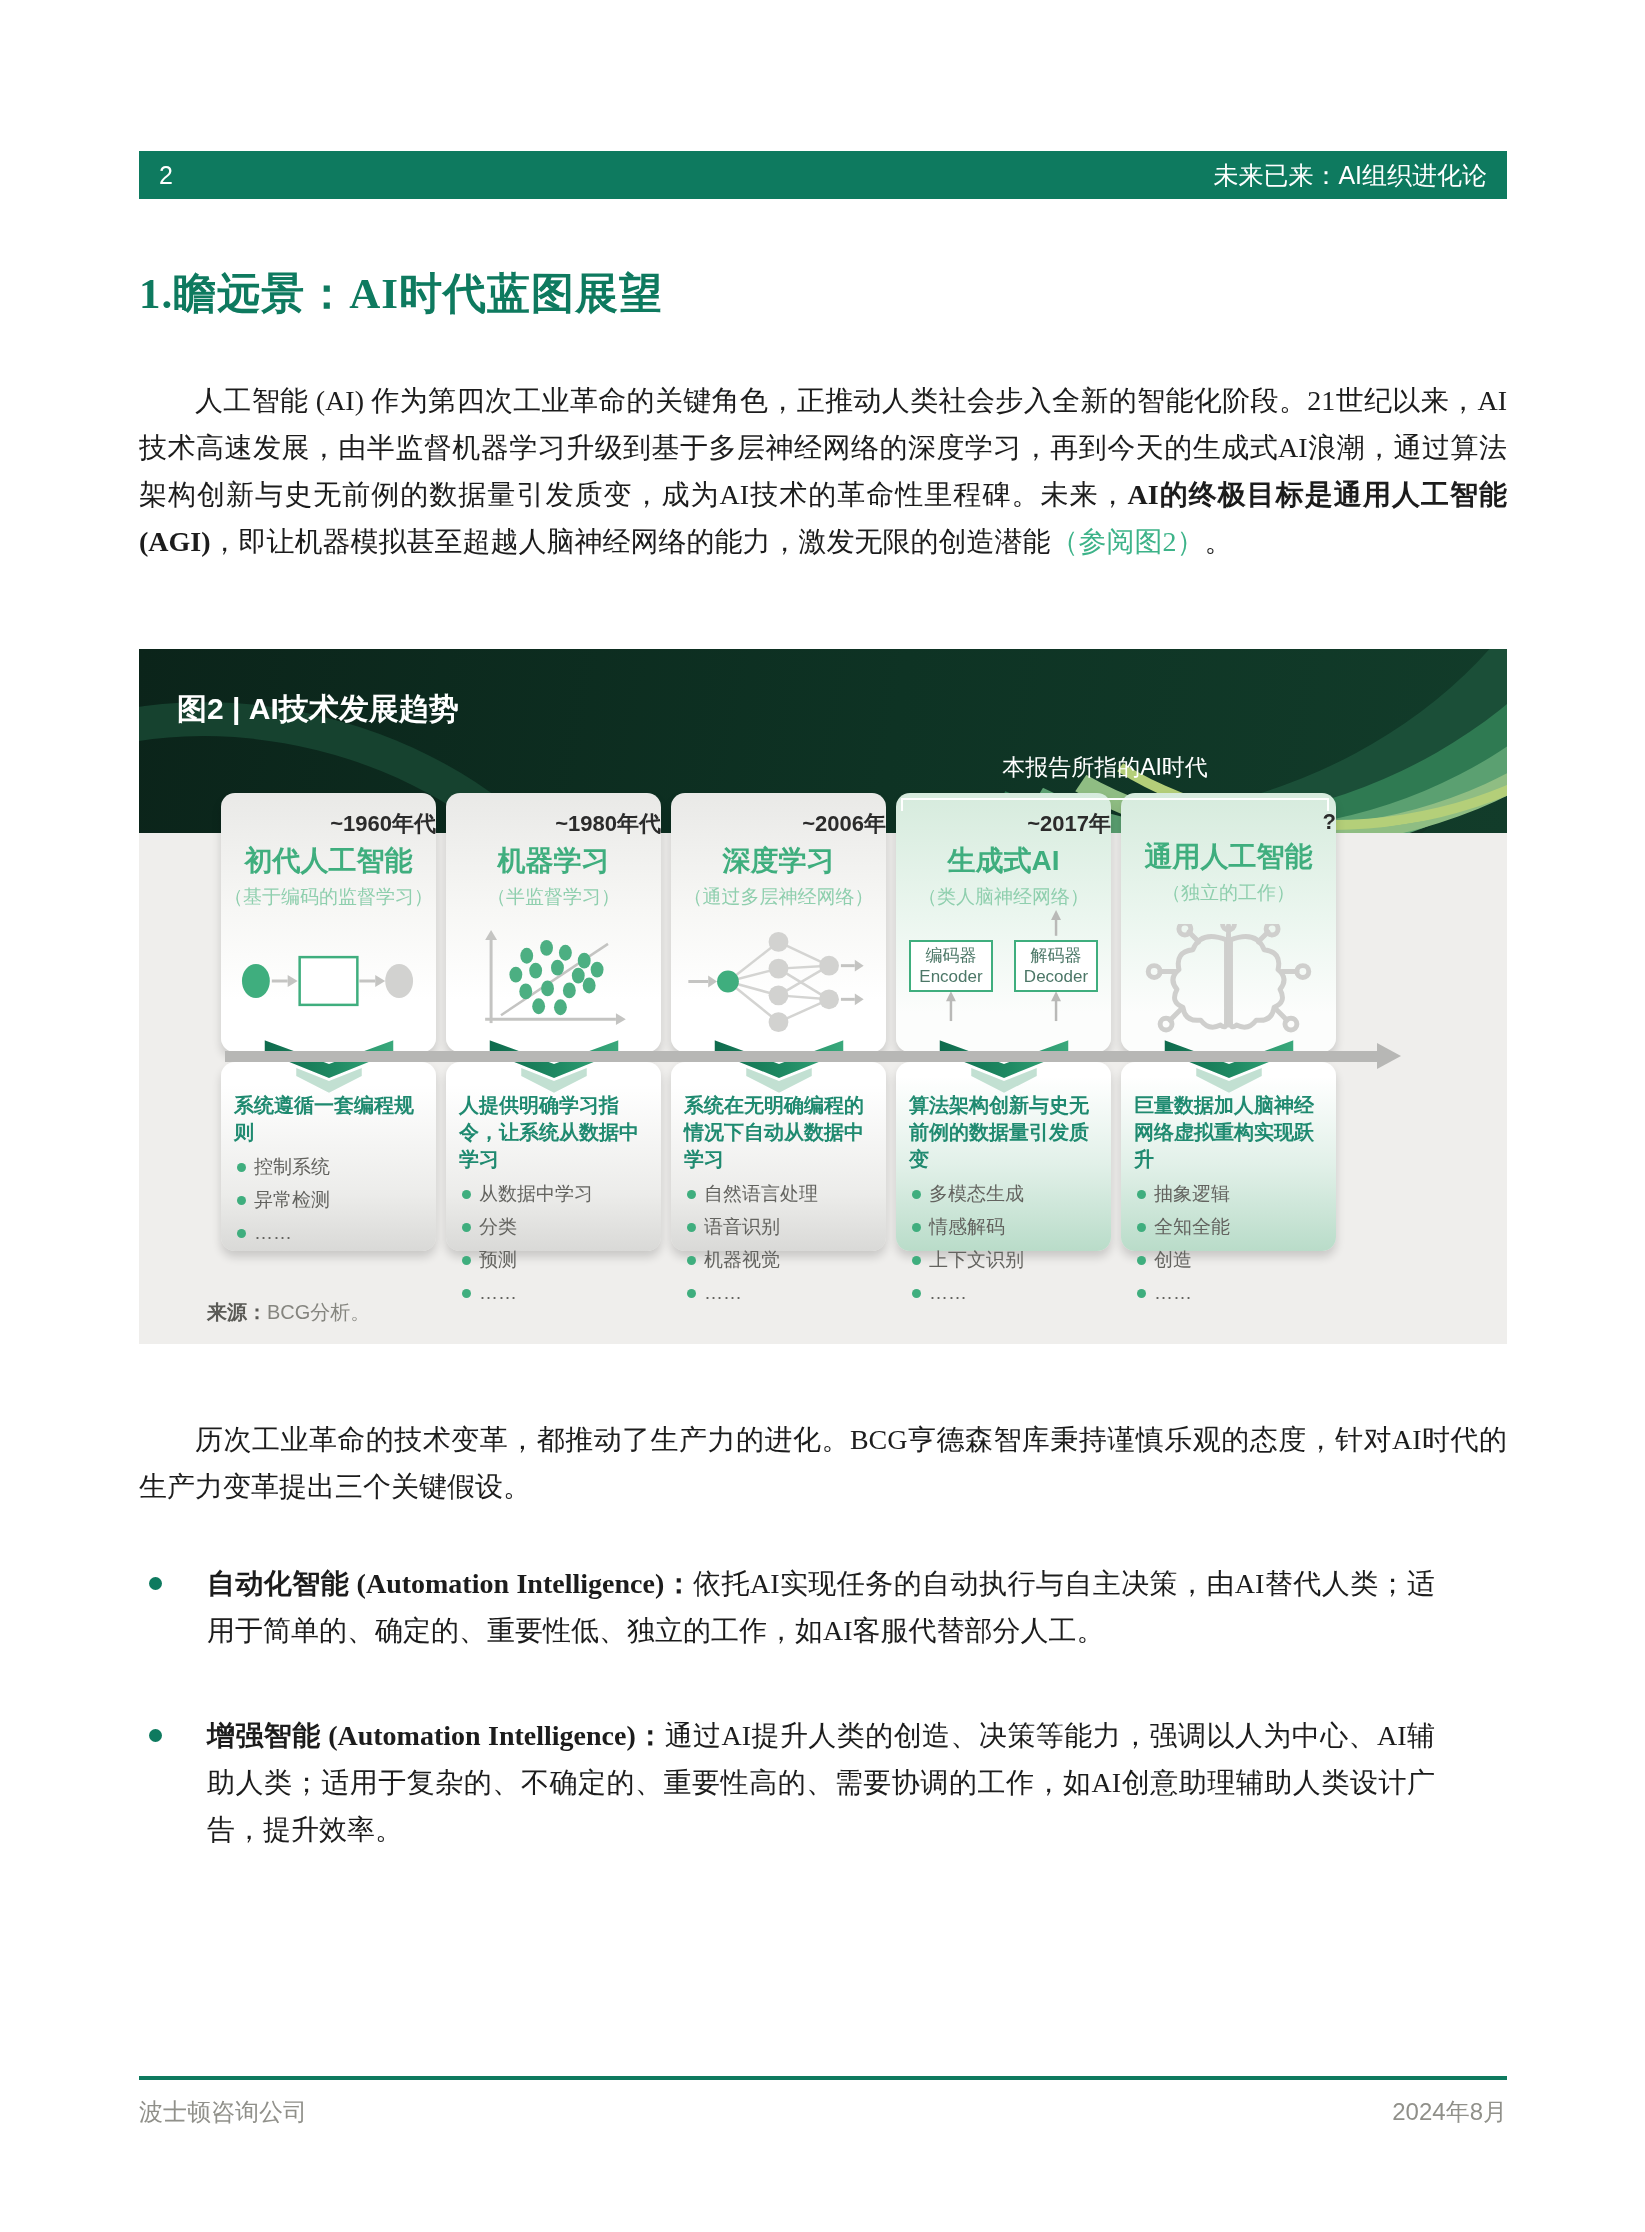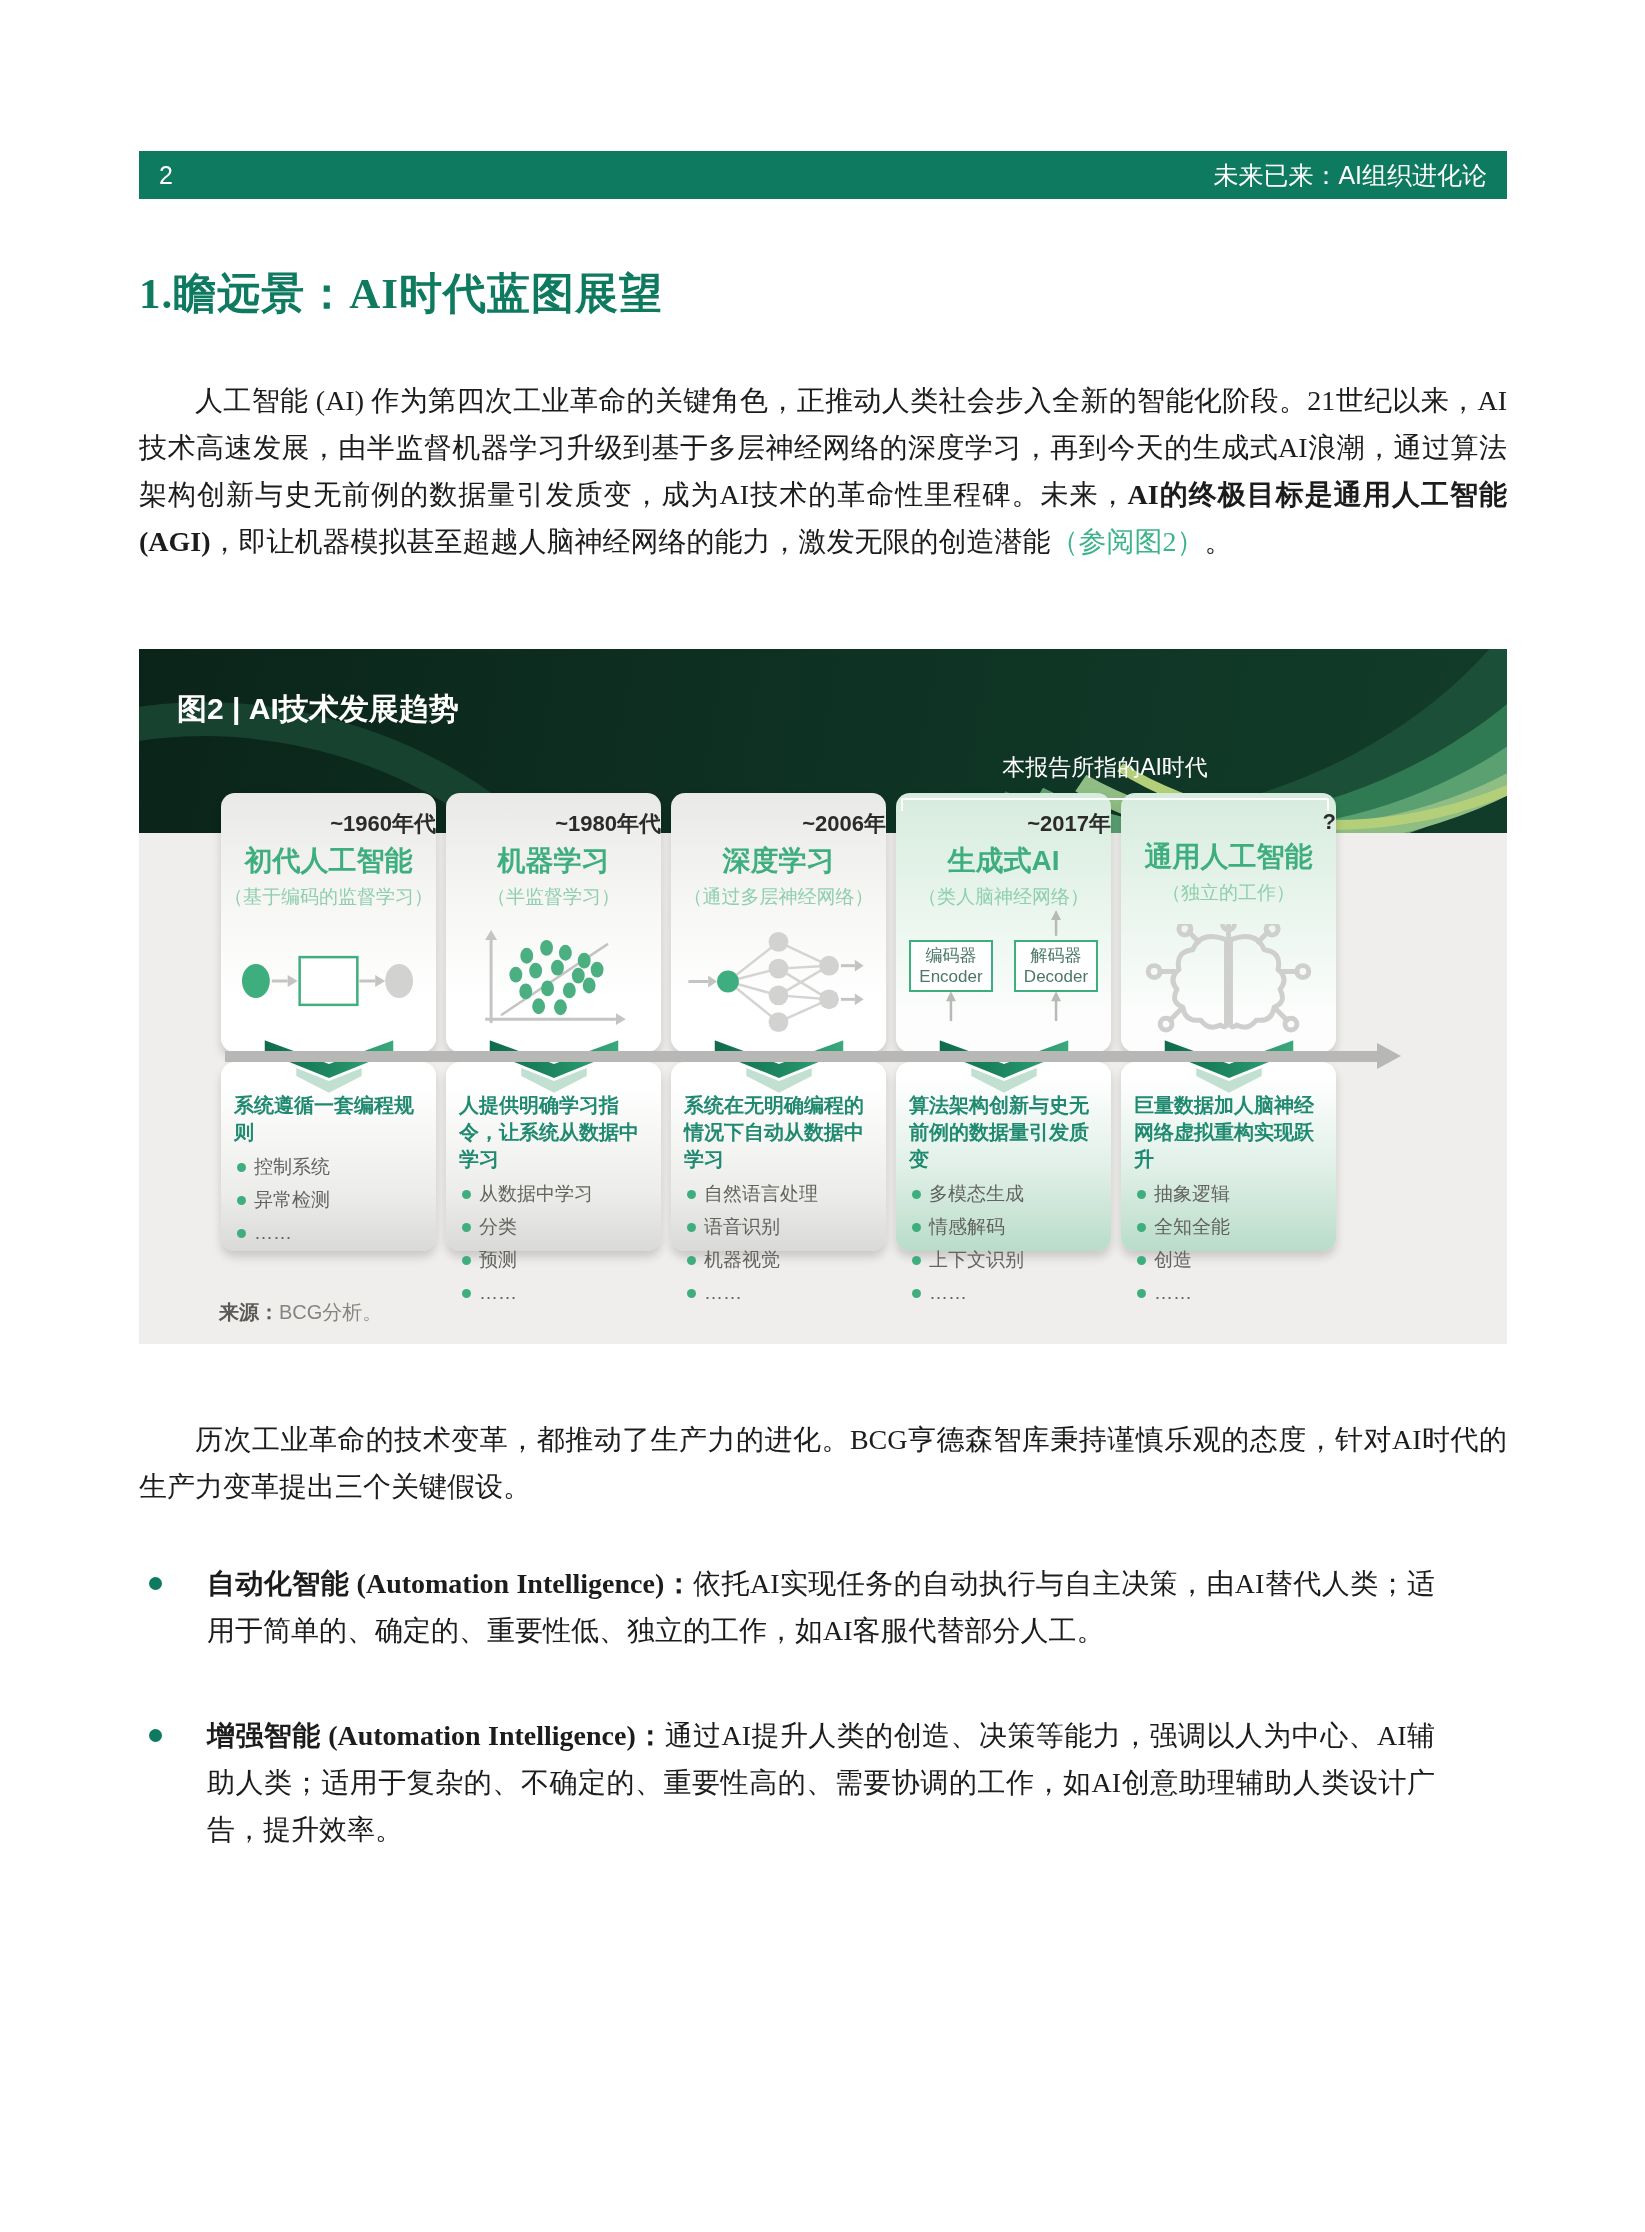--- a/index.html
+++ b/index.html
@@ -63,21 +63,21 @@
   .timeline::after { content:""; position:absolute; right:-22px; top:-8px; border-left:24px solid #b7b7b5;
     border-top:13px solid transparent; border-bottom:13px solid transparent; }
   .chev { position:absolute; top:-22px; left:50%; transform:translateX(-50%); z-index:3; }
 
   .encdec { position:absolute; inset:0; }
   .ed-box { position:absolute; top:30px; width:84px; border:2px solid #3fae7e; background:#fff;
     text-align:center; font-size:17px; line-height:21px; color:#4c7767; padding:3px 0; z-index:2; }
   .ed-box.enc { left:13px; } .ed-box.dec { right:13px; }
   .ed-arrows { position:absolute; inset:0; z-index:1; }
 
-  .src { position:absolute; left:80px; bottom:18px; font-size:20px; color:#85857f; }
+  .src { position:absolute; left:68px; bottom:18px; font-size:20px; color:#85857f; }
   .src .sl { font-weight:bold; color:#5a5a56; }
 
   
   p.hyp { margin-top:46px; font-size:28px; line-height:47px; text-align:justify; text-indent:2em; }
   p.hyp .lead { font-weight:bold; font-family:"Liberation Sans","DejaVu Sans",sans-serif; font-size:27px; }
   ul.keypoints { list-style:none; margin-top:50px; }
   ul.keypoints li { position:relative; padding-left:68px; padding-right:72px; font-size:28px;
     line-height:47px; text-align:justify; margin-bottom:58px; }
   ul.keypoints li::before { content:""; position:absolute; left:10px; top:17px; width:13px; height:13px;
     border-radius:50%; background:#0e7a5f; }
@@ -355,14 +355,21 @@
     <p class="body" style="margin-top:72px">历次工业革命的技术变革，都推动了生产力的进化。BCG亨德森智库秉持谨慎乐观的态度，针对AI时代的生产力变革提出三个关键假设。</p>
 
 
     <ul class="keypoints">
       <li><span class="lead">自动化智能 (Automation Intelligence)</span><span class="lead">：</span><span>依托AI实现任务的自动执行与自主决策，由AI替代人类；适用于简单的、确定的、重要性低、独立的工作，如AI客服代替部分人工。</span></li>
       <li><span class="lead">增强智能 (Automation Intelligence)</span><span class="lead">：</span><span>通过AI提升人类的创造、决策等能力，强调以人为中心、AI辅助人类；适用于复杂的、不确定的、重要性高的、需要协调的工作，如AI创意助理辅助人类设计广告，提升效率。</span></li>
     </ul>
 
   </div>
 
+  <div class="footer">
+    <div class="rule"></div>
+    <div class="row">
+      <span>波士顿咨询公司</span>
+      <span>2024年8月</span>
+    </div>
+  </div>
 </div>
 
 
 </body></html>

